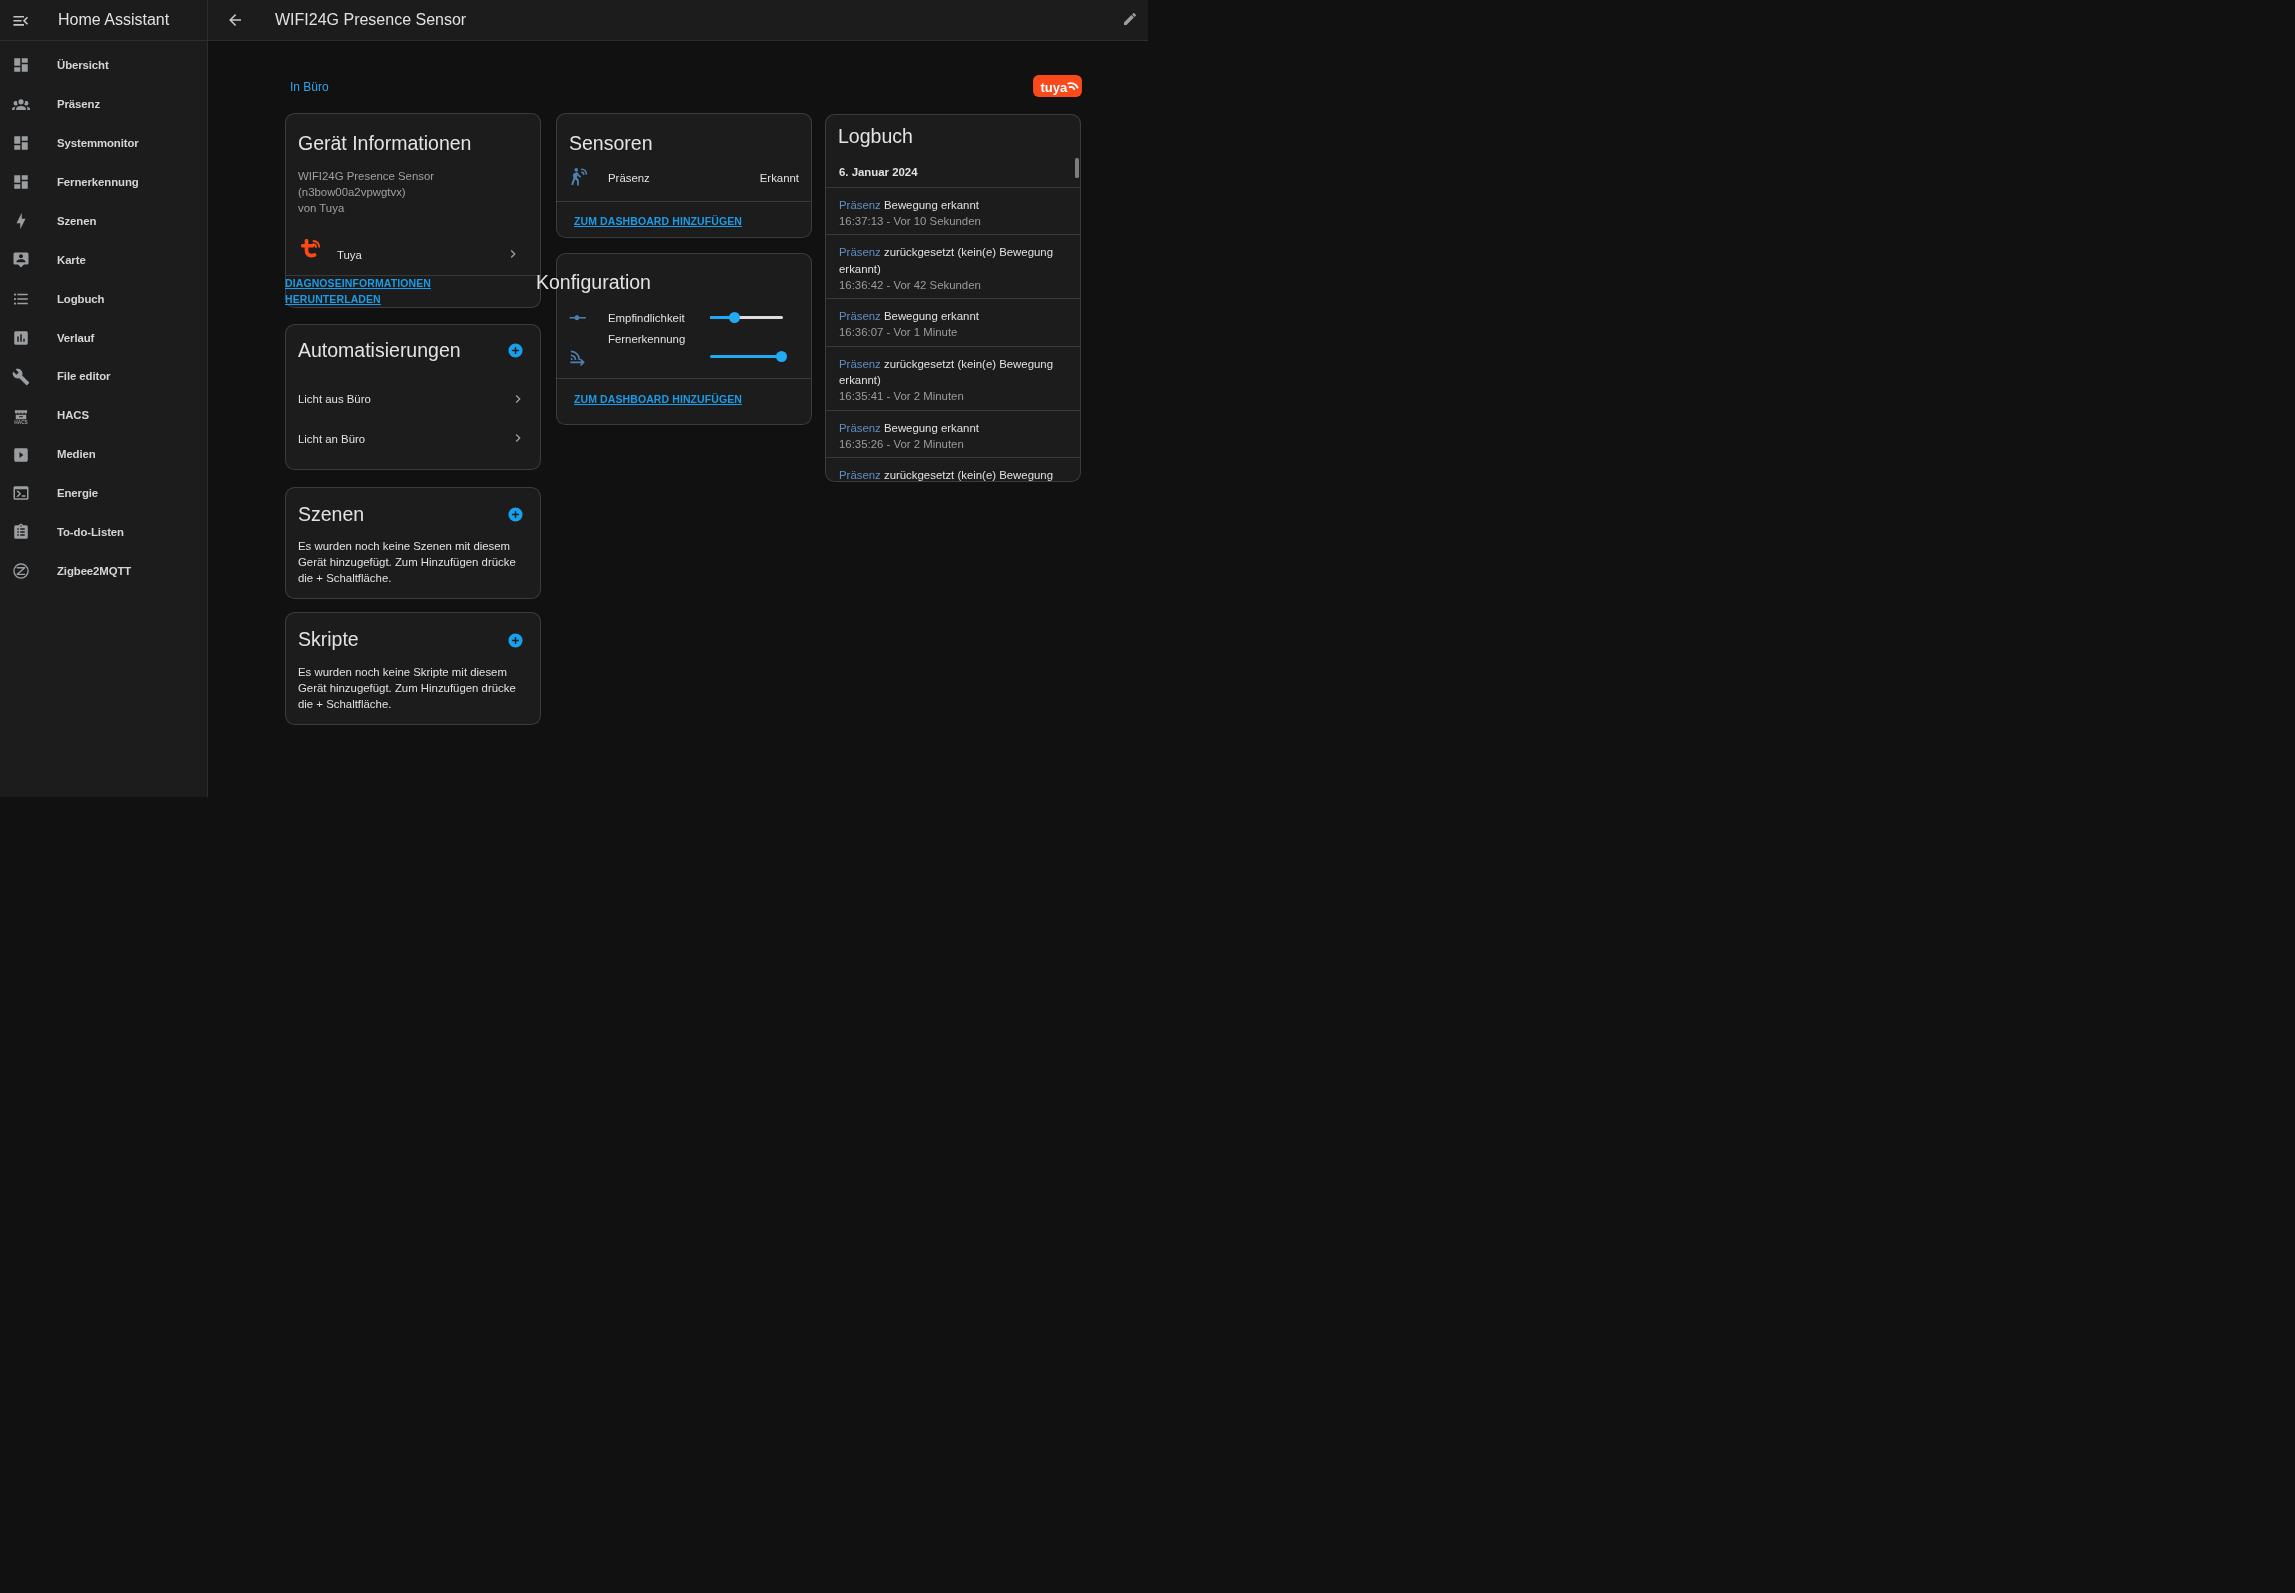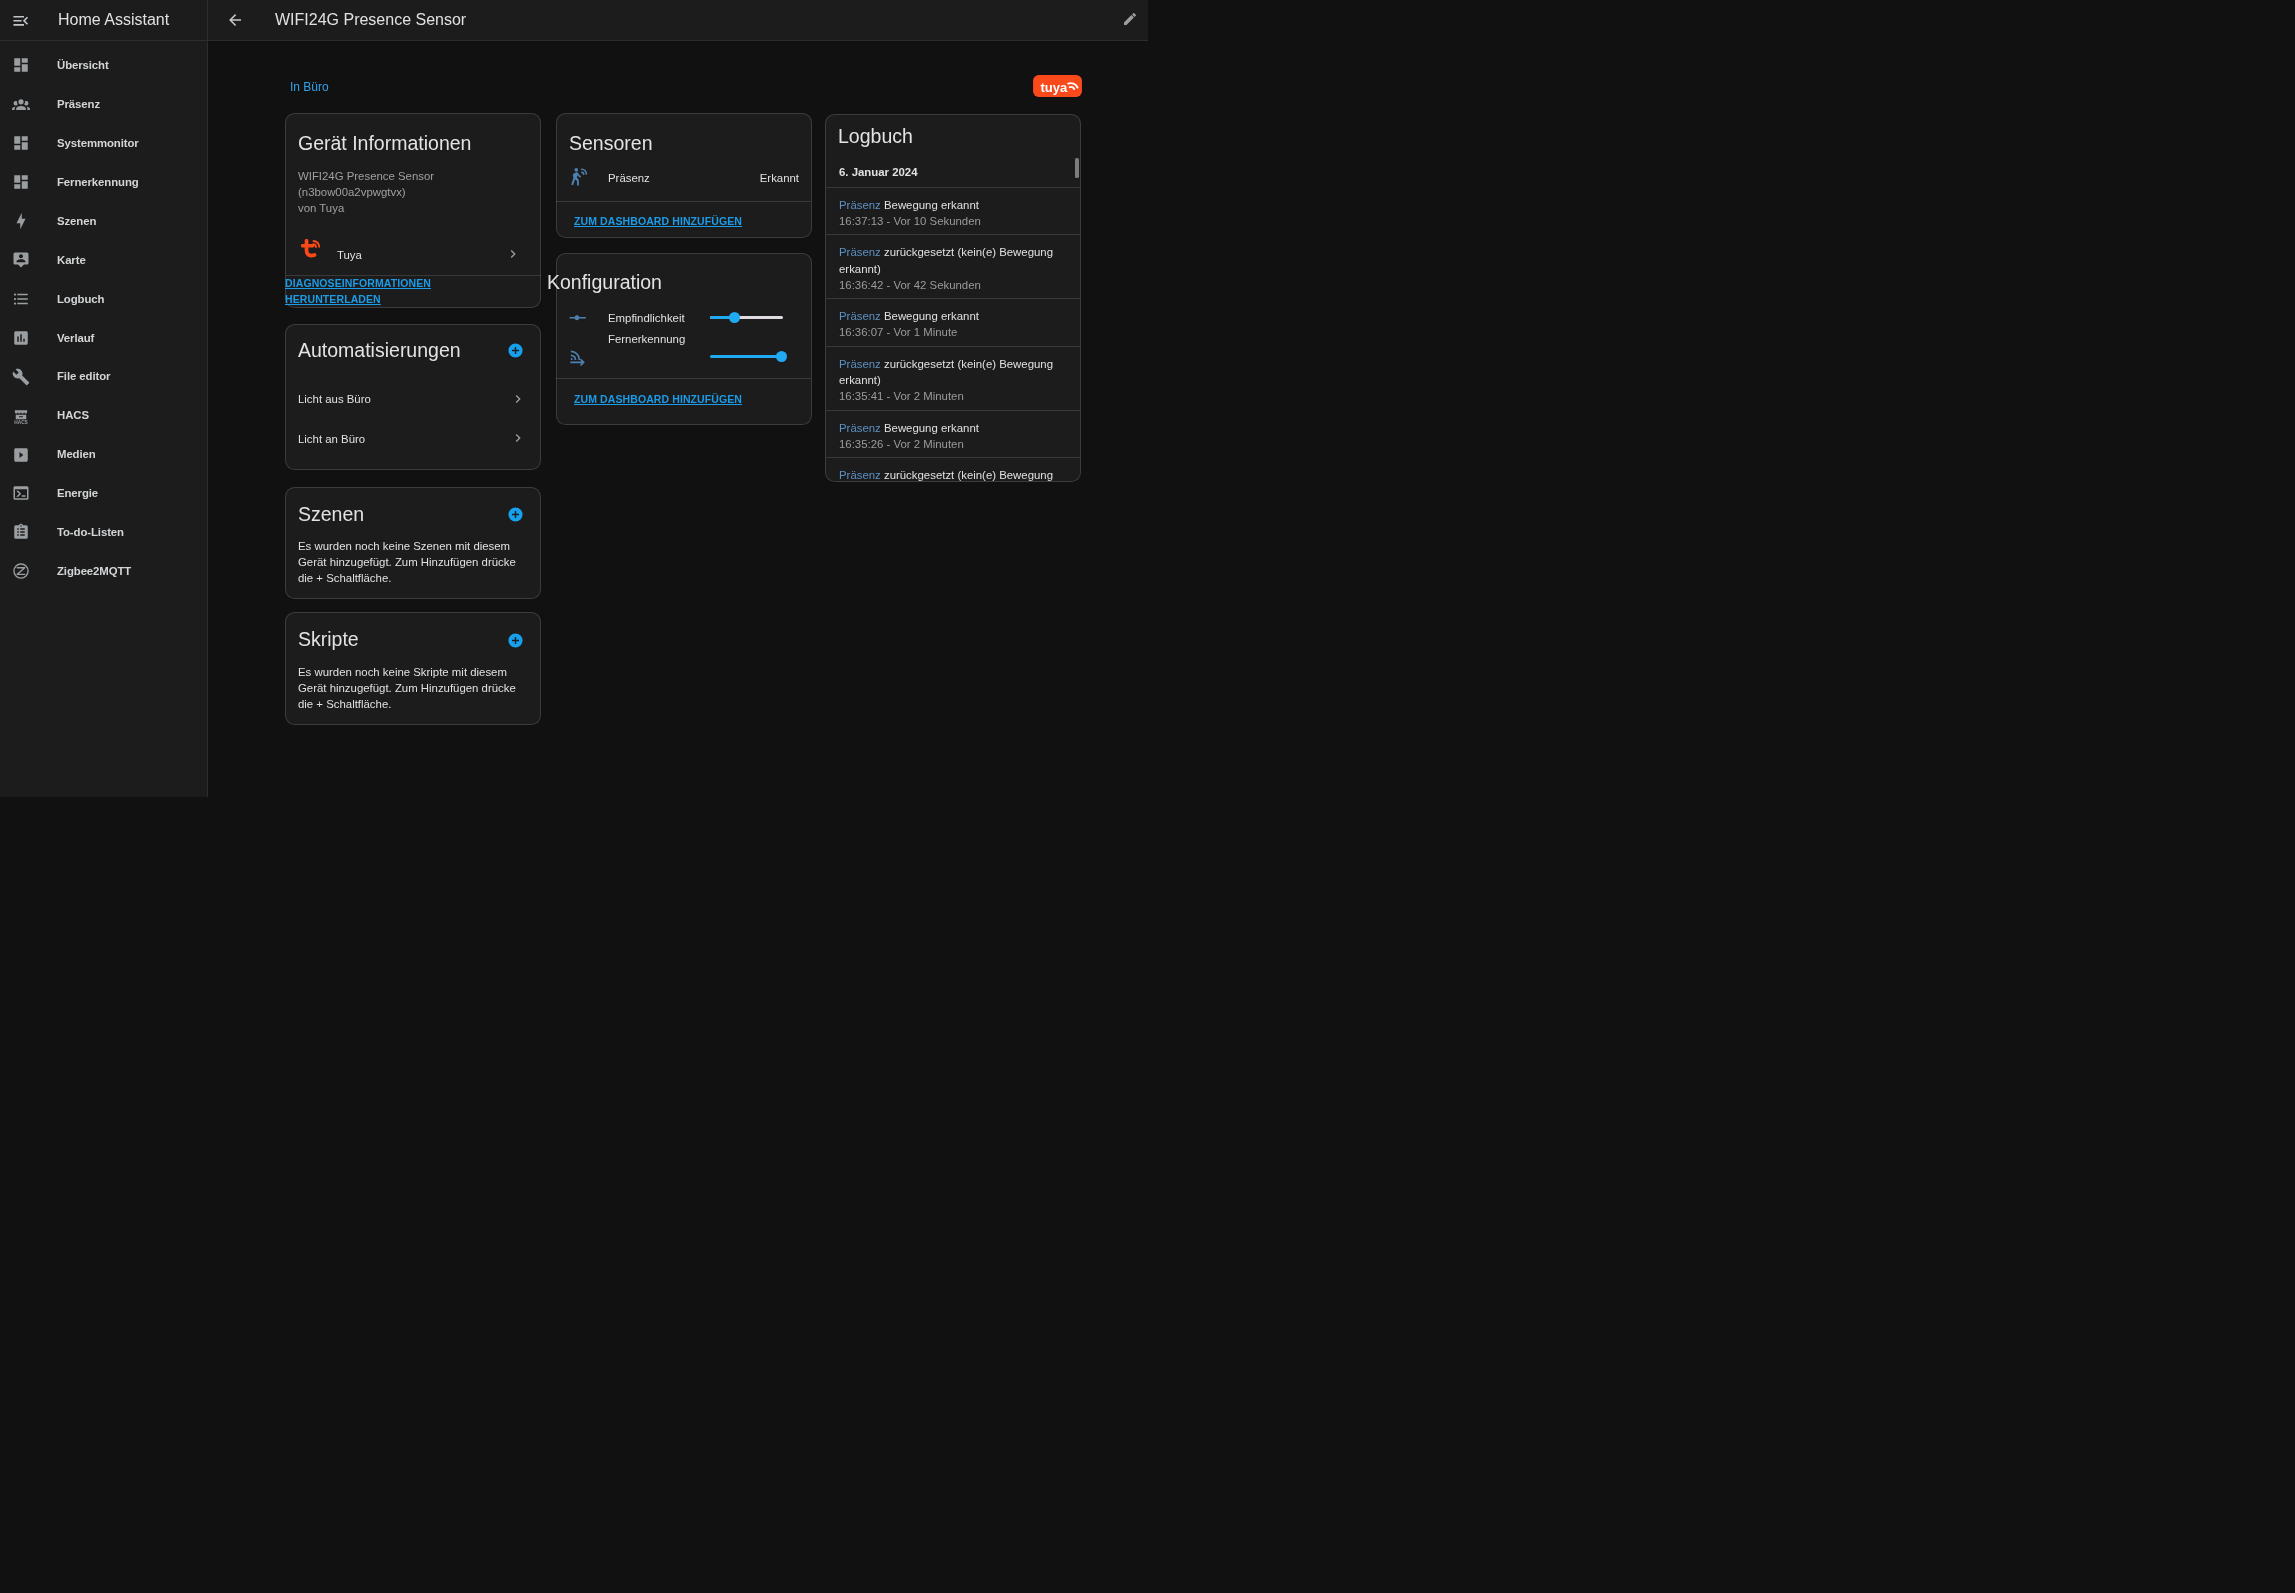--- a/index.html
+++ b/index.html
@@ -158,21 +158,21 @@
 <g fill="none" stroke="#4d80ae" stroke-width="1.9" stroke-linecap="round">
 <path d="M16.7,2.6 A5.3,5.3 0 0,1 22,7.9"></path>
 <path d="M16.9,6.1 A2.1,2.1 0 0,1 19,8.2"></path>
 </g>
   </svg>
 <div class="body15" style="left:608px;top:172px;line-height:12px">Präsenz</div>
 <div class="body15" style="left:556px;top:172px;line-height:12px;width:243px;text-align:right">Erkannt</div>
 <div class="divider" style="left:556px;top:201px;width:255px"></div>
 <div class="btn" style="left:574px;top:213px">ZUM DASHBOARD HINZUFÜGEN</div>
 <div class="card" style="left:556px;top:253px;width:256px;height:172px"></div>
-<div class="ctitle" style="left:547px;top:273px">Konfiguration</div>
+<div class="ctitle" style="left:536px;top:273px">Konfiguration</div>
 <svg class="abs" style="left:568px;top:308px" width="19.5" height="19.5" viewBox="0 0 24 24">
 <path d="M2,11H8.17C8.58,9.83 9.69,9 11,9C12.31,9 13.42,9.83 13.83,11H22V13H13.83C13.42,14.17 12.31,15 11,15C9.69,15 8.58,14.17 8.17,13H2V11Z" fill="#4d80ae"></path>
   </svg>
 <div class="body15" style="left:608px;top:312px;line-height:12px">Empfindlichkeit</div>
 <div class="abs" style="left:710px;top:316px;width:73px;height:3.2px;border-radius:1.6px;background:#dfdbe0"></div>
 <div class="abs" style="left:710px;top:316px;width:25px;height:3.2px;border-radius:1.6px;background:#1faaf2"></div>
 <div class="abs" style="left:729px;top:312px;width:11.4px;height:11.4px;border-radius:50%;background:#1faaf2"></div>
 <svg class="abs" style="left:568px;top:347px" width="19.5" height="19.5" viewBox="0 0 24 24">
 <g fill="none" stroke="#4d80ae" stroke-width="2.1">
 <path d="M3.5,5.5 A10.5,10.5 0 0,1 14,16"></path>

